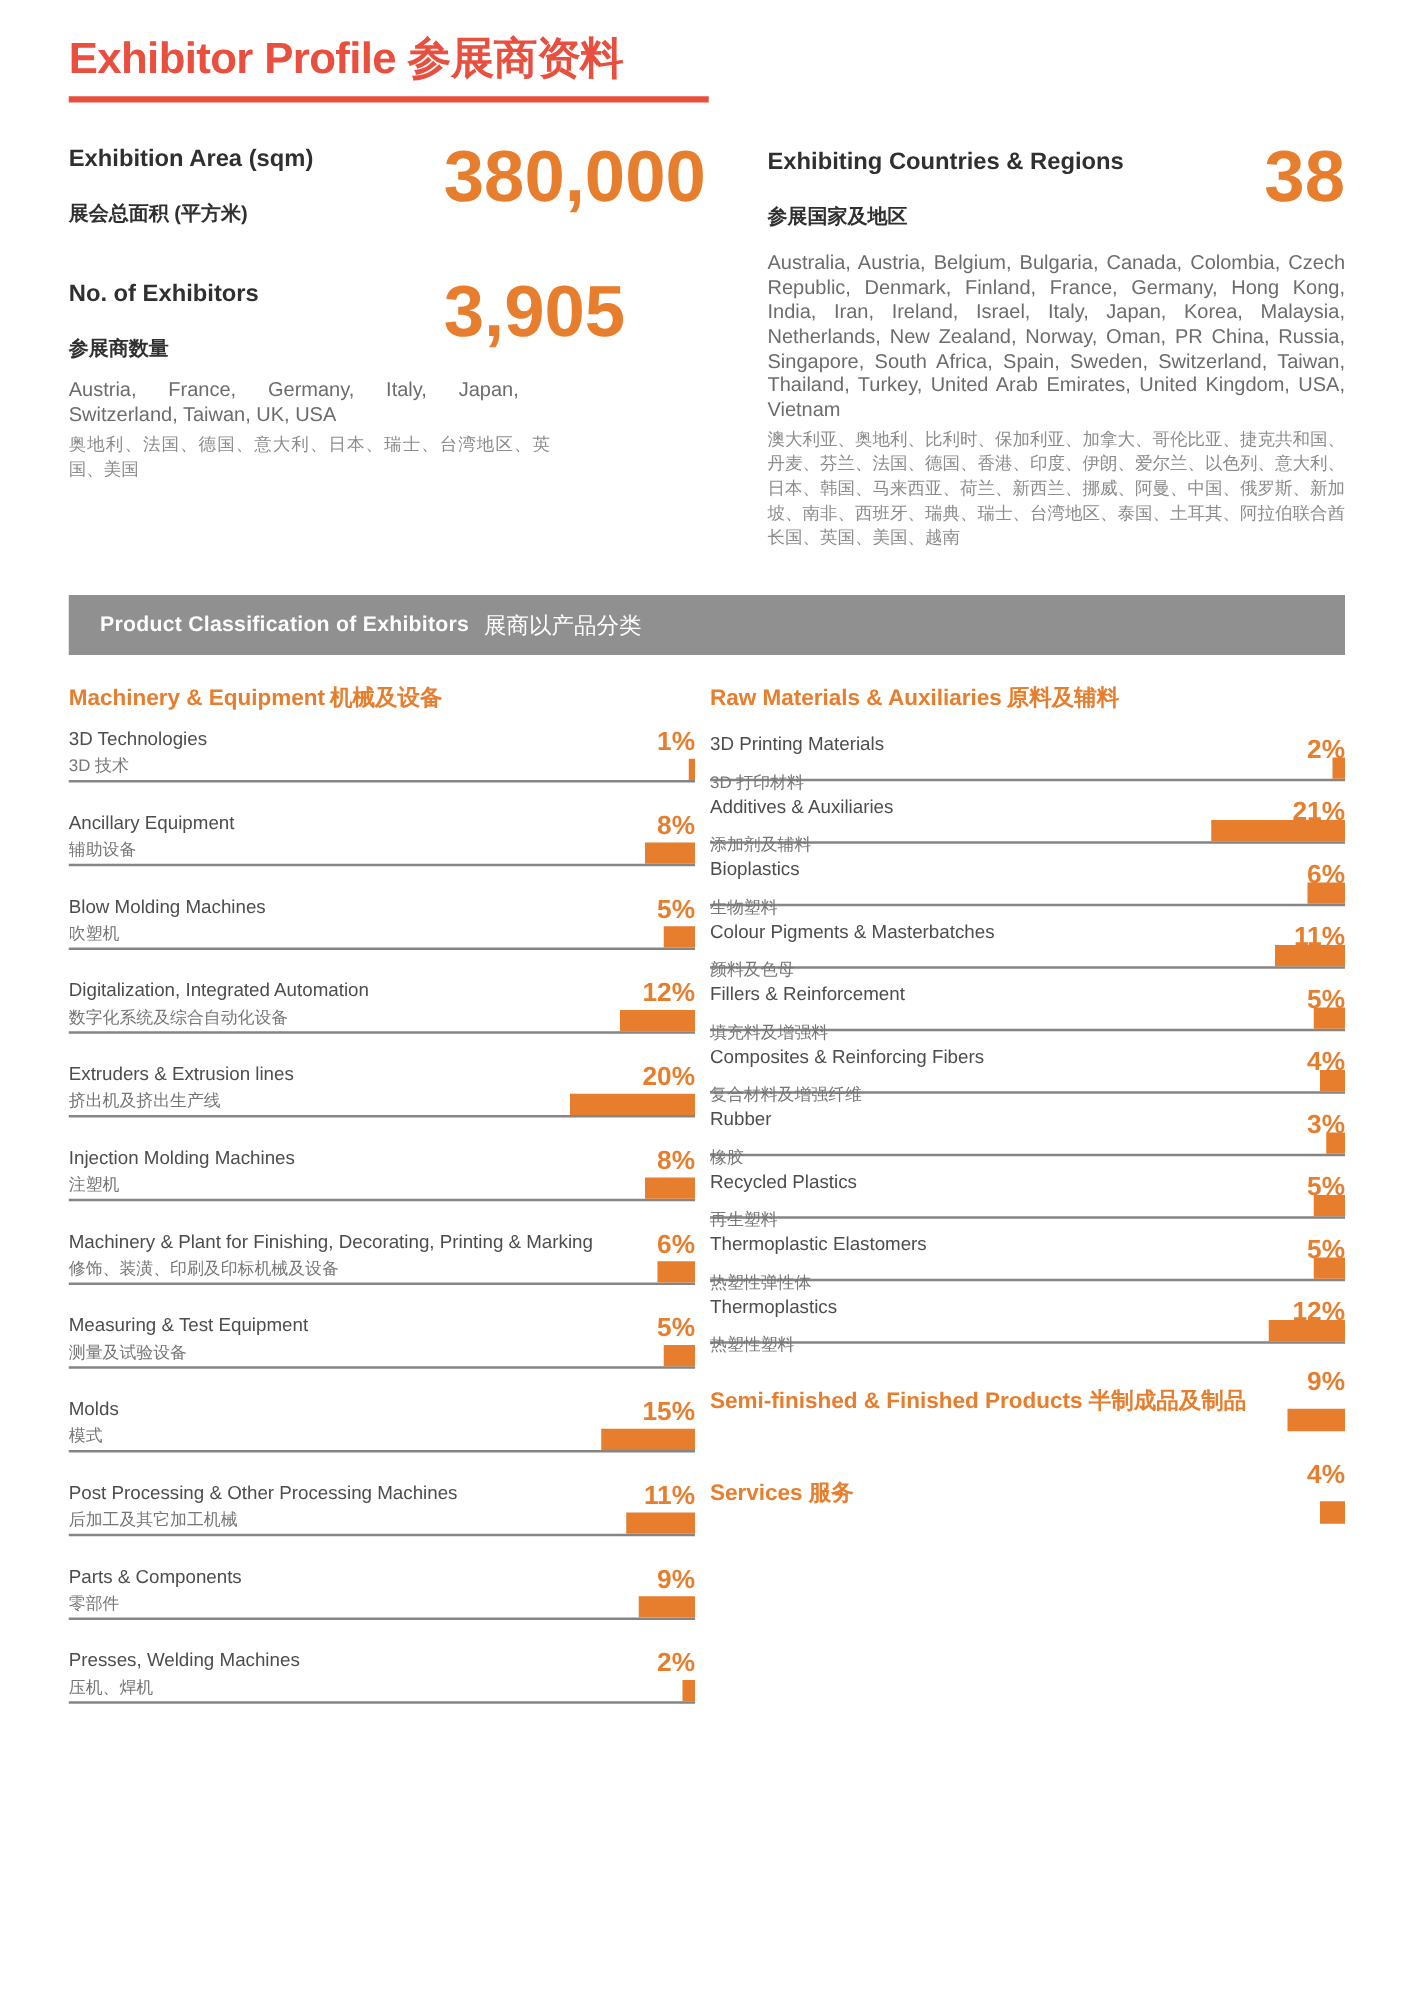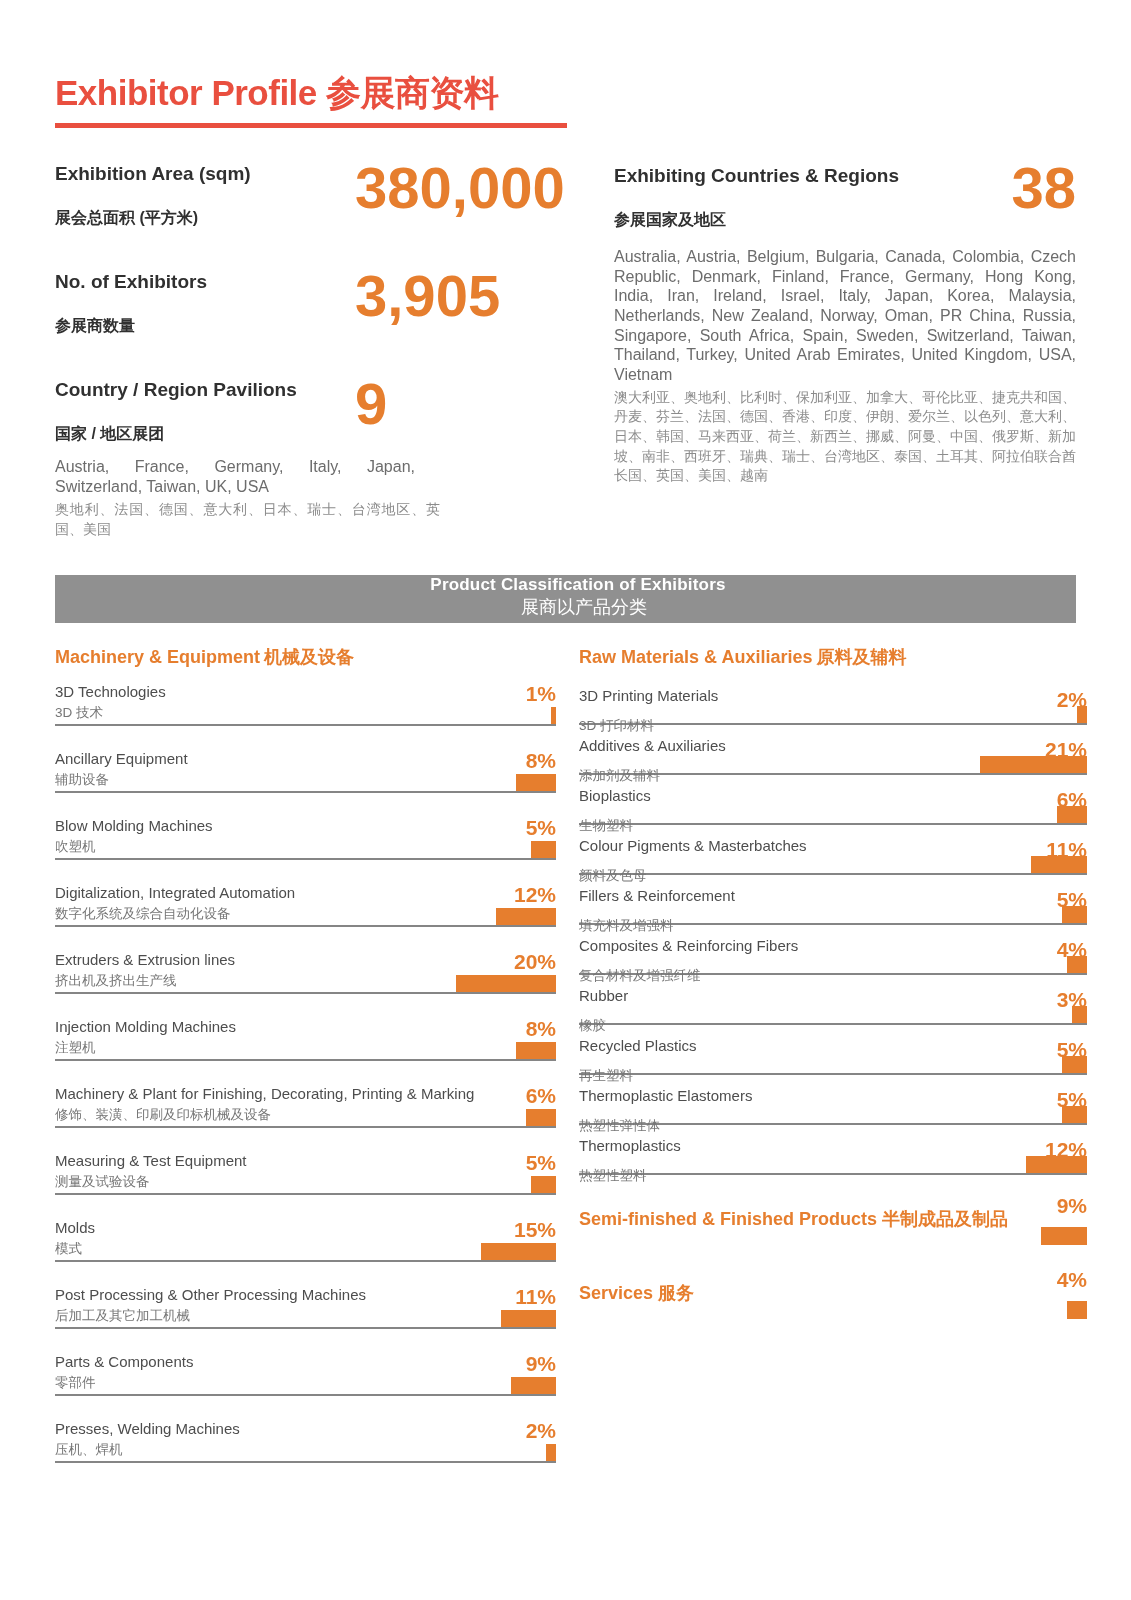--- a/index.html
+++ b/index.html
@@ -12,21 +12,21 @@
     --list-zh:#8C8C8C;
     --line:#858585;
     --graybar:#909090;
   }
   *{margin:0;padding:0;box-sizing:border-box;}
   html,body{background:#fff;}
   body{font-family:"Liberation Sans","DejaVu Sans",sans-serif;}
   .page{width:1131px;height:1600px;background:#fff;overflow:hidden;position:relative;}
 
   
-  .header{padding:72px 55px 0 55px;}
+  .header{padding:26px 55px 0 55px;}
   .page-title{font-size:35px;font-weight:700;color:var(--red);line-height:1.2;letter-spacing:-0.5px;}
   .title-rule{width:512px;height:5px;background:var(--red);margin-top:9px;}
 
   
   .stats{display:flex;padding:0 55px;margin-top:33px;}
   .stats-left{width:513px;flex-shrink:0;}
   .stats-right{flex:1;padding-left:46px;}
   .stat{display:flex;align-items:flex-start;}
   .stat + .stat{margin-top:40px;}
   .stat-labels{width:300px;flex-shrink:0;}
@@ -40,26 +40,26 @@
   .pavilion-lists .list-zh{width:385px;}
 
   .countries-head{display:flex;justify-content:space-between;align-items:flex-start;}
   .countries-labels{padding-top:2px;}
   .countries-value{font-size:58px;font-weight:800;color:var(--orange);line-height:0.92;}
   .countries-lists{margin-top:16px;}
   .countries-lists .list-en{line-height:1.23;}
   .countries-lists .list-zh{line-height:1.4;margin-top:3px;}
 
   
-  .section-bar{height:48px;background:var(--graybar);margin:36px 55px 0 55px;display:flex;align-items:center;padding-left:25px;flex-direction:column;}
+  .section-bar{height:48px;background:var(--graybar);margin:36px 55px 0 55px;display:flex;align-items:center;padding-left:25px;}
   .section-bar-en{color:#fff;font-size:17px;font-weight:700;letter-spacing:0.2px;}
   .section-bar-zh{color:#fff;font-size:18px;font-weight:400;margin-left:12px;}
 
   
-  .classification{display:flex;gap:23px;padding:0 55px;margin-top:24px;}
+  .classification{display:flex;gap:12px;padding:0 55px;margin-top:24px;}
   .col-left{width:501px;flex-shrink:0;}
   .col-right{width:508px;flex-shrink:0;}
   .col-head{color:var(--orange);font-size:18px;font-weight:700;margin-bottom:12px;line-height:1.2;}
   .col-head .zh{margin-left:4px;}
 
   .prow{position:relative;height:45px;border-bottom:2px solid var(--line);margin-bottom:22px;}
   .prow-en{font-size:15px;color:var(--row-en);line-height:19px;padding-top:1px;padding-right:52px;white-space:nowrap;}
   .prow-zh{font-size:13.5px;color:var(--row-zh);line-height:17px;margin-top:3px;}
   .prow-pct{position:absolute;top:2px;right:0;font-size:21px;font-weight:700;color:var(--orange);line-height:1;}
   .prow-bar{position:absolute;right:0;bottom:0;height:17px;background:var(--orange);}
@@ -96,27 +96,20 @@
       </div>
 
       <div class="stat">
         <div class="stat-labels">
           <div class="stat-en">No. of Exhibitors</div>
           <div class="stat-zh">参展商数量</div>
         </div>
         <div class="stat-value">3,905</div>
       </div>
 
-      <div class="stat">
-        <div class="stat-labels">
-          <div class="stat-en">Country / Region Pavilions</div>
-          <div class="stat-zh">国家 / 地区展团</div>
-        </div>
-        <div class="stat-value">9</div>
-      </div>
 
       <div class="pavilion-lists">
         <div class="list-en">Austria, France, Germany, Italy, Japan, Switzerland, Taiwan, UK, USA</div>
         <div class="list-zh">奥地利、法国、德国、意大利、日本、瑞士、台湾地区、英国、美国</div>
       </div>
 
     </div>
 
     <div class="stats-right">
       <div class="countries-head">

